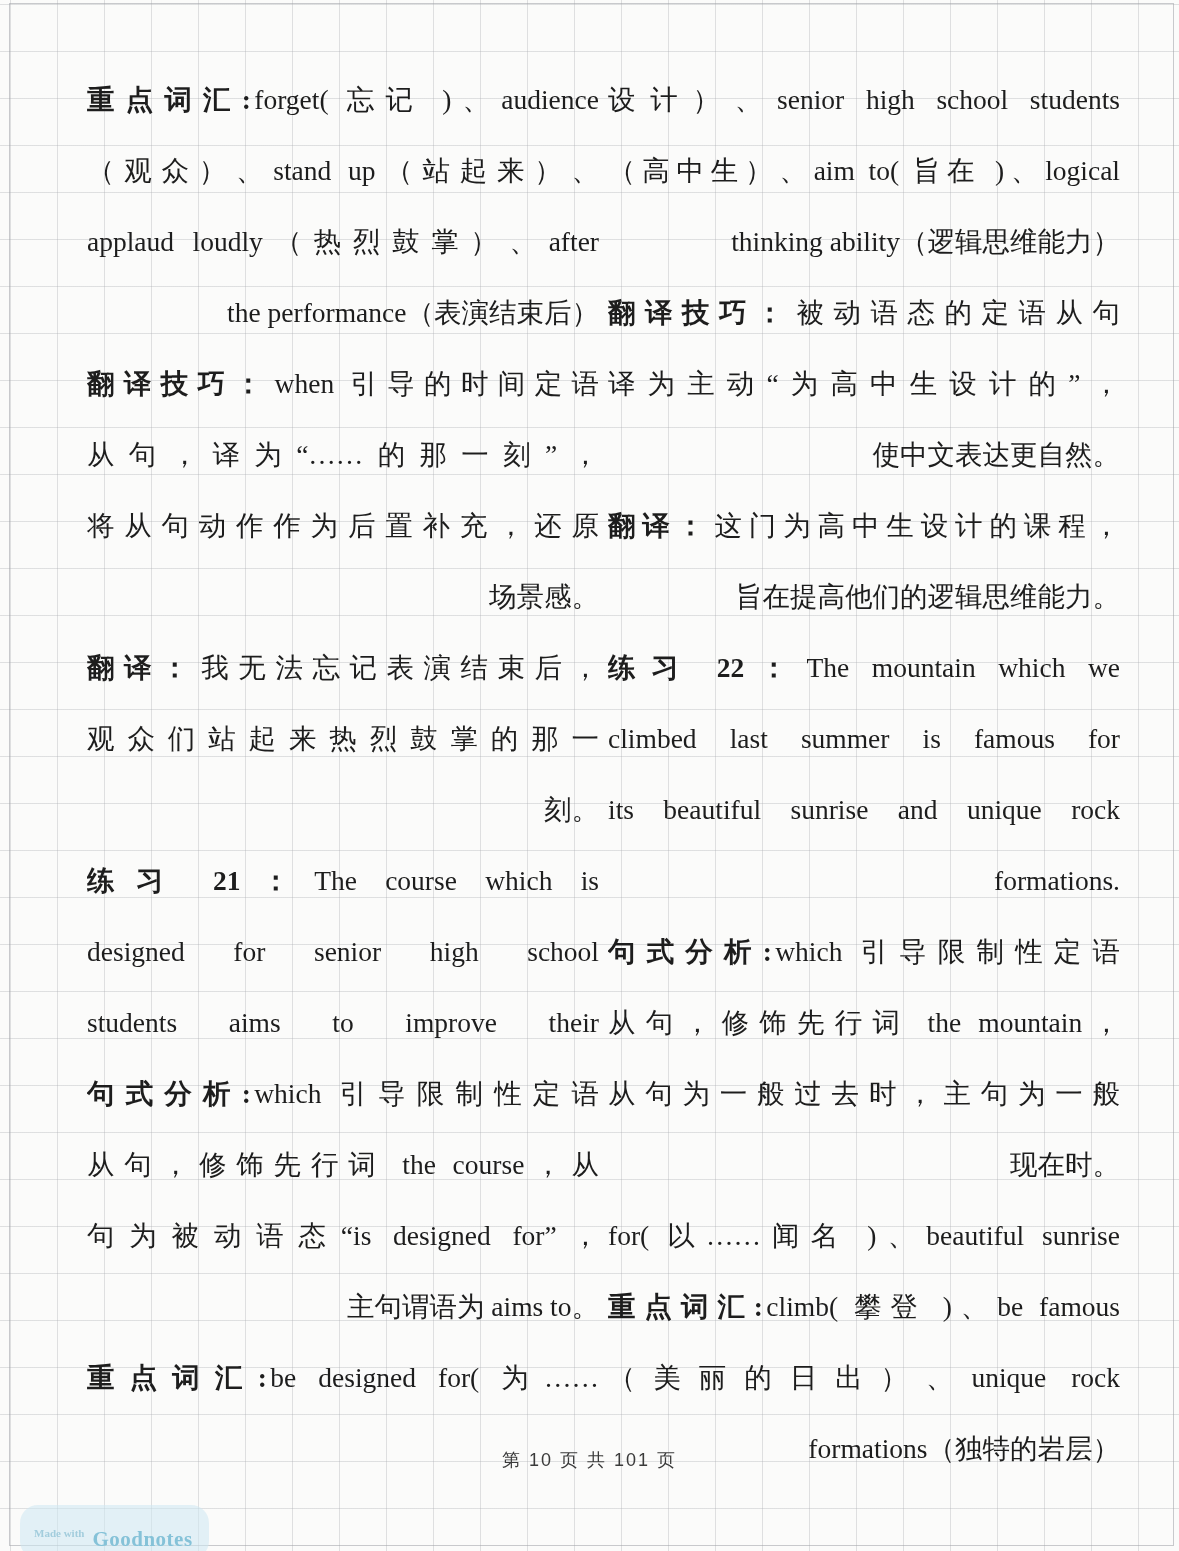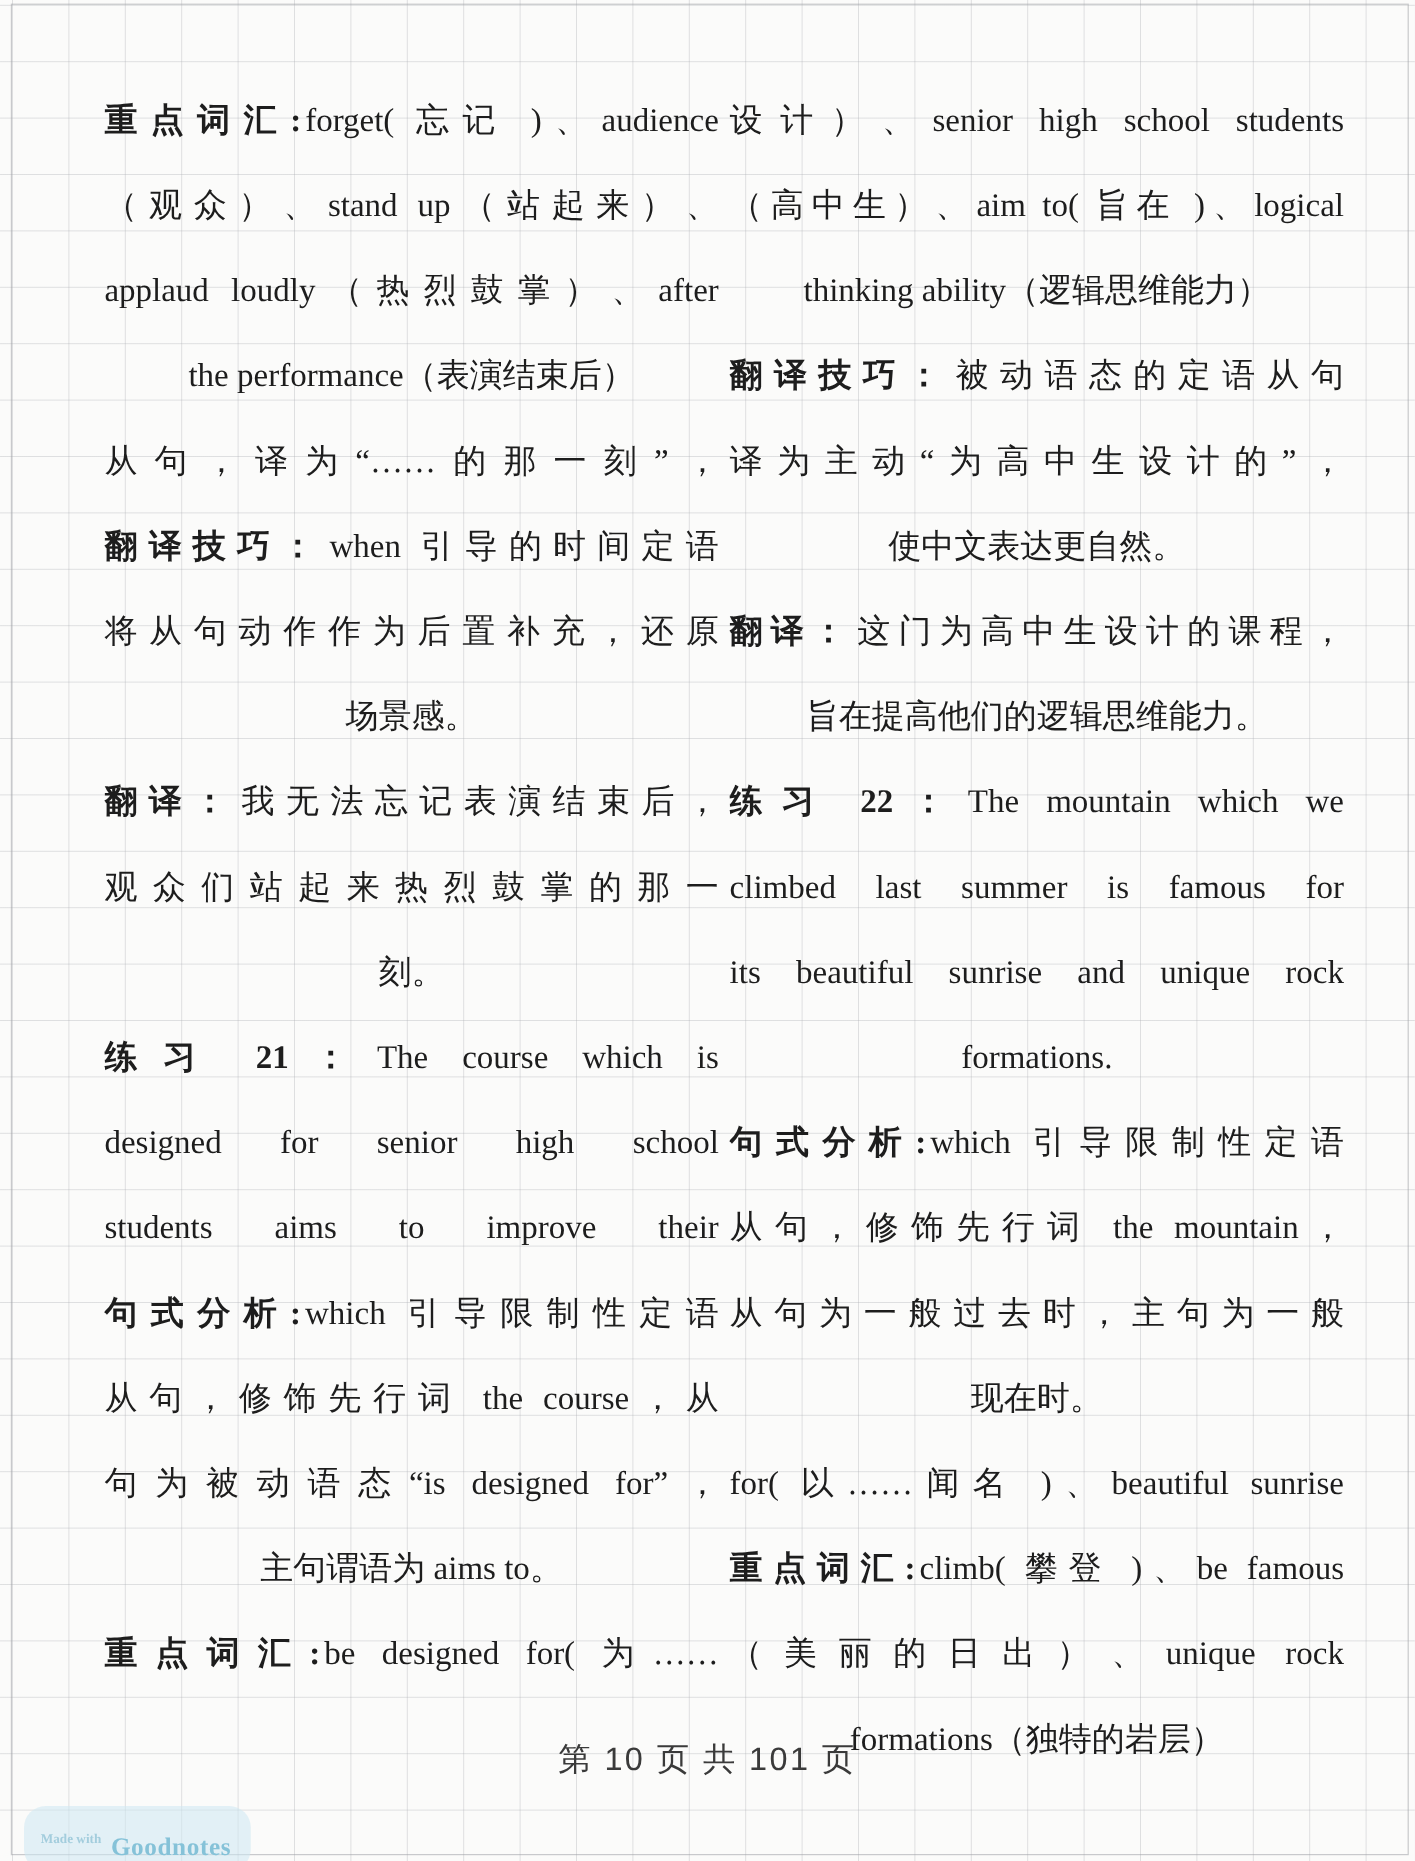--- a/index.html
+++ b/index.html
@@ -31,29 +31,29 @@
   .col-left  { left:59px;margin-left:28px;  }
   .col-right { left:608px; }
   .line {
     height:71px; line-height:71px;
     font-size:27.5px;
     text-align:justify;
     text-align-last:justify;
     overflow:hidden;
   }
   .line.end {
-    text-align:center;
+    text-align:right;
     text-align-last:auto;
   }
   .lbl { font-weight:bold; }
   .lbl:not(:empty) { margin-right:0.12em; }
   .footer {
     position:absolute; left:0; right:0; top:1448px;
     text-align:center;
-    font-size:27px;
+    font-size:18px;
     letter-spacing:2px;
     color:#3a3a3a;
     font-family:"Liberation Sans","DejaVu Sans",sans-serif;
   }
   .watermark {
     position:absolute; left:20px; top:1505px;
     display:flex; align-items:flex-start; gap:8px;
     background:rgba(206,232,243,0.55);
     border-radius:18px;
     padding:22px 16px 7px 14px;
@@ -66,22 +66,22 @@
 <body>
 
 <div class="paper">
   <div class="page-edge"></div>
 
   <div class="col col-left">
     <div class="line"><span class="lbl">重点词汇:</span><span>forget( 忘记 )、audience</span></div>
     <div class="line"><span class="lbl"></span><span>（观众）、stand up（站起来）、</span></div>
     <div class="line"><span class="lbl"></span><span>applaud loudly（热烈鼓掌）、after</span></div>
     <div class="line end"><span class="lbl"></span><span>the performance（表演结束后）</span></div>
+    <div class="line"><span class="lbl">翻译技巧：</span><span>when 引导的时间定语</span></div>
     <div class="line"><span class="lbl"></span><span>从句，译为“……的那一刻”，</span></div>
-    <div class="line"><span class="lbl">翻译技巧：</span><span>when 引导的时间定语</span></div>
     <div class="line"><span class="lbl"></span><span>将从句动作作为后置补充，还原</span></div>
     <div class="line end"><span class="lbl"></span><span>场景感。</span></div>
     <div class="line"><span class="lbl">翻译：</span><span>我无法忘记表演结束后，</span></div>
     <div class="line"><span class="lbl"></span><span>观众们站起来热烈鼓掌的那一</span></div>
     <div class="line end"><span class="lbl"></span><span>刻。</span></div>
     <div class="line"><span class="lbl">练习 21：</span><span>The course which is</span></div>
     <div class="line"><span class="lbl"></span><span>designed for senior high school</span></div>
     <div class="line"><span class="lbl"></span><span>students aims to improve their</span></div>
     <div class="line"><span class="lbl">句式分析:</span><span>which 引导限制性定语</span></div>
     <div class="line"><span class="lbl"></span><span>从句，修饰先行词 the course，从</span></div>

